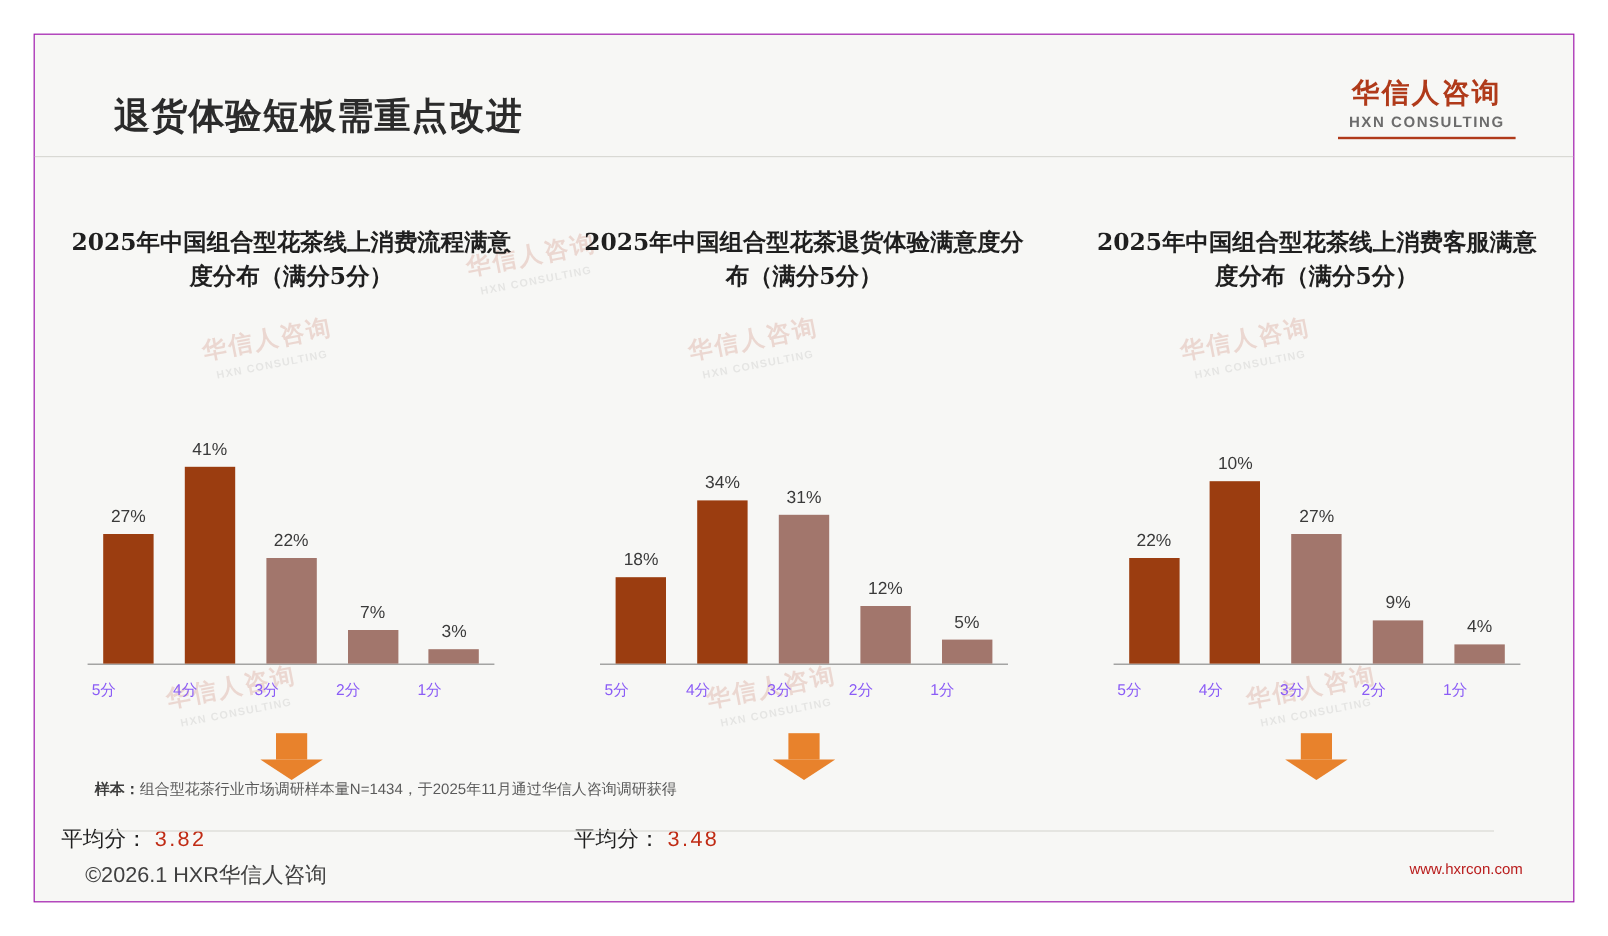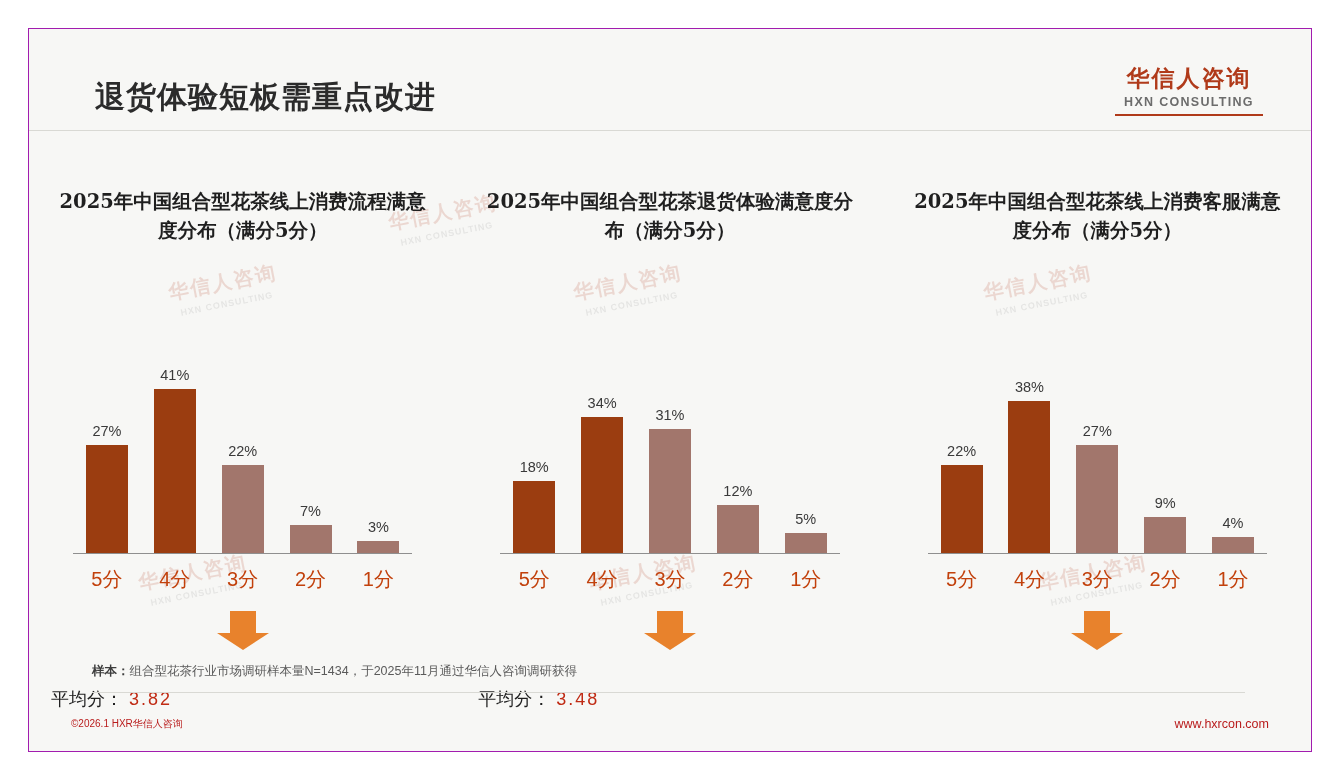--- a/index.html
+++ b/index.html
@@ -145,23 +145,22 @@
     font-family: "Liberation Sans", sans-serif;
   }
   .xaxis {
     display: flex;
     justify-content: space-around;
     margin: 0 22px;
     padding-top: 12px;
   }
   .xtick {
     width: 18%;
-    text-align: center;
-    font-size: 20px;
-    color: #c2410c;
+    font-size: 13px;
+    color: #8b5cf6;
   }
   
   .arrow-zone {
     margin-top: 18px;
     text-align: center;
     height: 44px;
   }
   .arrow {
     display: inline-block;
     position: relative;
@@ -211,40 +210,40 @@
   .wm .wm-en {
     font-size: 9px;
     font-weight: bold;
     letter-spacing: 1px;
     color: #8a8a8a;
     margin-top: 3px;
   }
   
   .note {
     position: absolute;
-    left: 63px;
+    left: 50px;
     bottom: 58px;
     right: 66px;
     font-size: 12.5px;
     color: #5a5a5a;
-    padding-bottom: 12px;
+    padding-bottom: 25px;
     border-bottom: 1px solid #d9d9d4;
   }
   .note b { font-weight: bold; color: #3d3d3d; }
   .footer {
     position: absolute;
     left: 0; right: 0;
     bottom: 14px;
     height: 20px;
   }
   .footer-left {
     position: absolute;
     left: 42px;
-    font-size: 10px;
-    color: #b91c1c;
+    font-size: 18px;
+    color: #404040;
   }
   .footer-right {
     position: absolute;
     right: 42px;
     font-size: 12.5px;
     color: #b91c1c;
   }
 </style>
 </head>
 <body>
@@ -380,21 +379,21 @@
     <div class="panel">
       <div class="panel-title">2025年中国组合型花茶线上消费客服满意度分布（满分5分）</div>
       <div class="chart">
         <div class="plot">
           <div class="bars">
             <div class="bar-wrap">
               <div class="bar-label">22%</div>
               <div class="bar strong" style="height:88px;"></div>
             </div>
             <div class="bar-wrap">
-              <div class="bar-label">38%</div>
+              <div class="bar-label">10%</div>
               <div class="bar strong" style="height:152px;"></div>
             </div>
             <div class="bar-wrap">
               <div class="bar-label">27%</div>
               <div class="bar" style="height:108px;"></div>
             </div>
             <div class="bar-wrap">
               <div class="bar-label">9%</div>
               <div class="bar" style="height:36px;"></div>
             </div>

